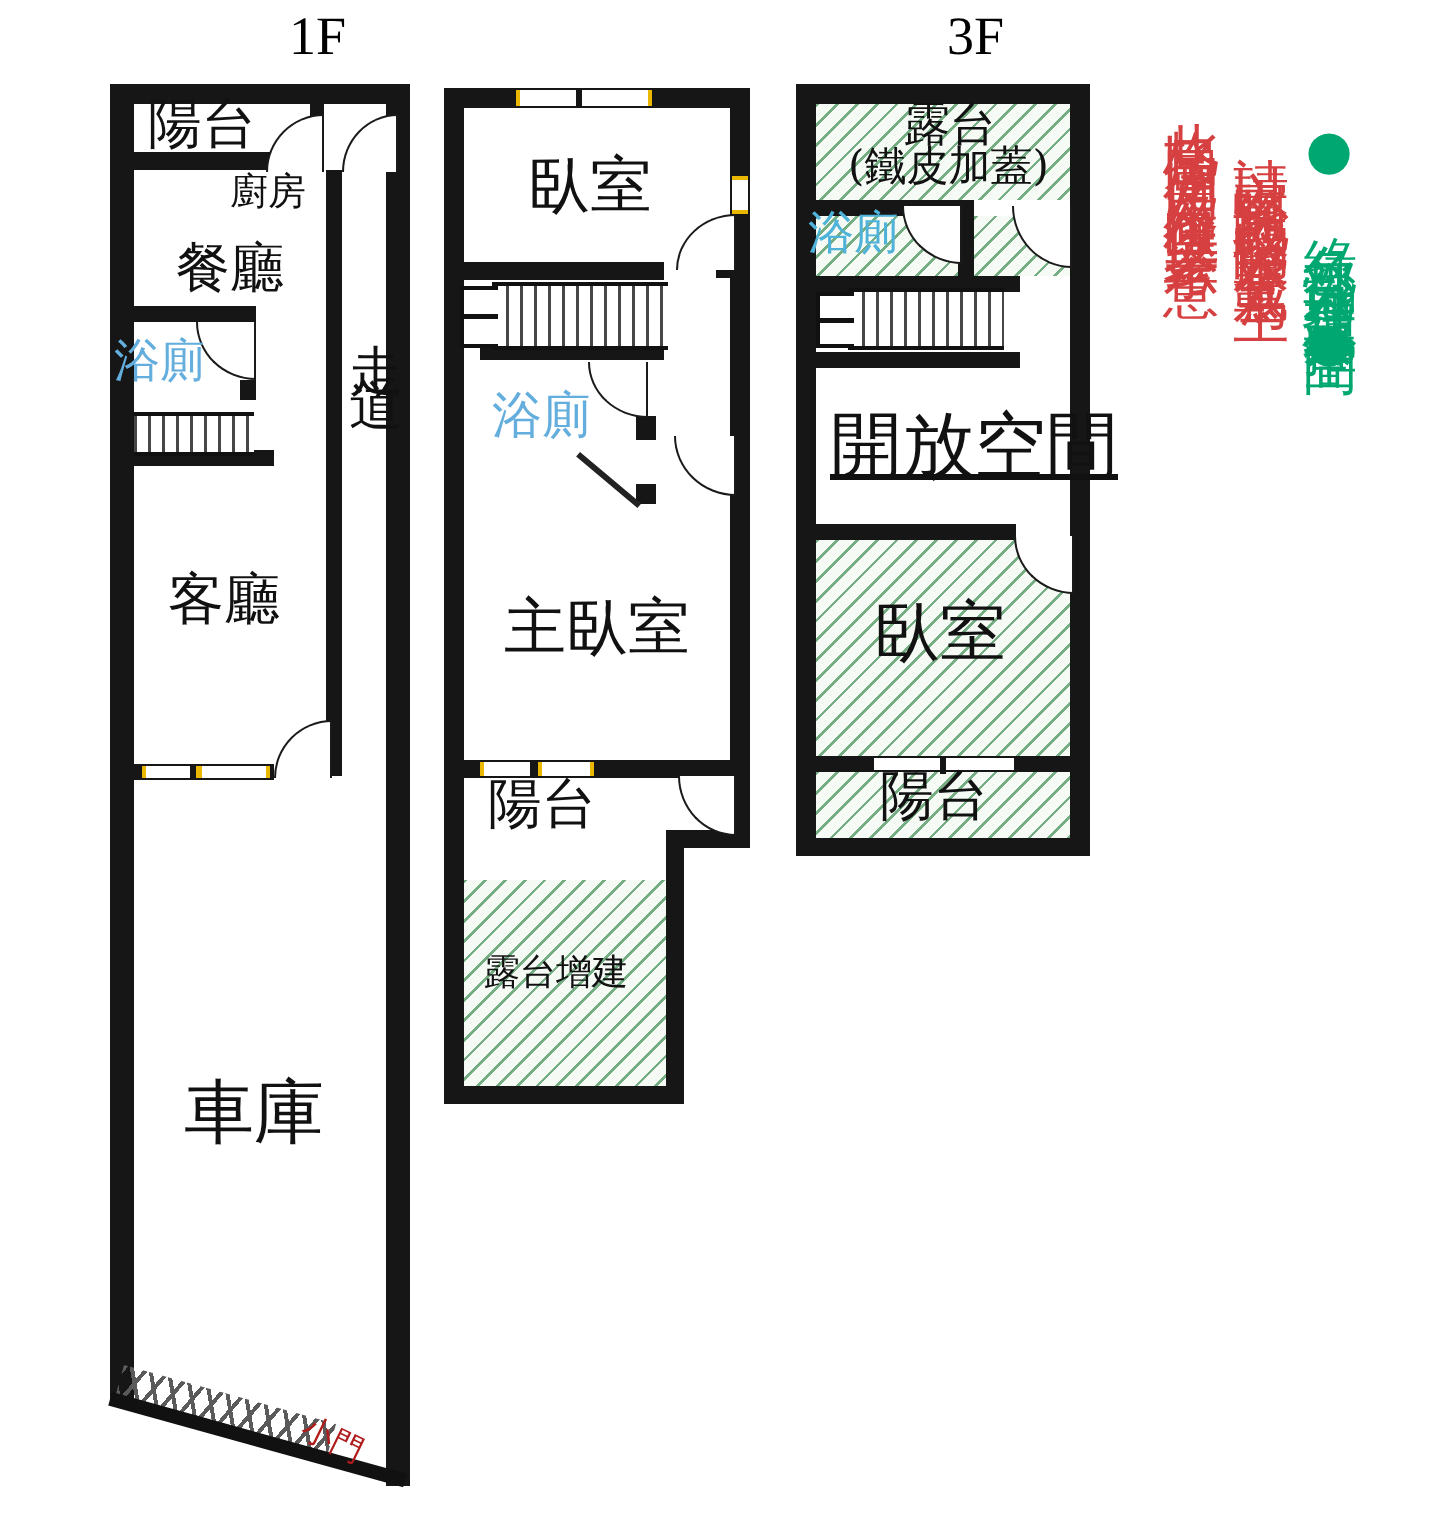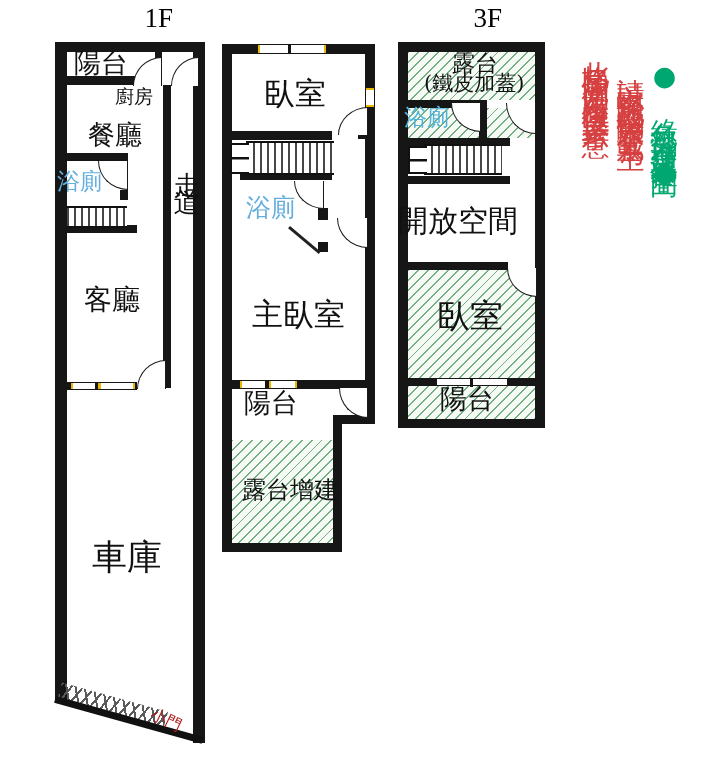--- a/index.html
+++ b/index.html
@@ -111,21 +111,21 @@
     <div class="leaf" style="left:290px;top:226px;width:40px;height:2.5px;transform:rotate(40deg);transform-origin:left top;"></div>
     <div class="door dbl" style="left:339px;top:388px;width:27px;height:29px;"></div>
 
     <div class="stairs" style="left:246px;top:141px;width:88px;height:30px;"></div>
     <div class="landing" style="left:230px;top:143px;width:17px;height:27px;"></div>
 
     <div class="lbl" style="left:264px;top:77px;font-size:31px;">臥室</div>
     <div class="lbl blue" style="left:246px;top:195px;font-size:25px;">浴廁</div>
     <div class="lbl" style="left:252px;top:298px;font-size:31px;">主臥室</div>
     <div class="lbl" style="left:244px;top:389px;font-size:27px;">陽台</div>
-    <div class="lbl" style="left:242px;top:478px;font-size:24px;">露台增建</div>
+    <div class="lbl" style="left:242px;top:478px;font-size:18px;">露台增建</div>
   </div>
 
   <div>
 
     <div class="hatch" style="left:408px;top:52px;width:127px;height:48px;"></div>
     <div class="hatch" style="left:408px;top:108px;width:127px;height:30px;"></div>
     <div class="hatch" style="left:408px;top:270px;width:127px;height:108px;"></div>
     <div class="hatch" style="left:408px;top:386px;width:127px;height:33px;"></div>
 
     <div class="wall" style="left:398px;top:42px;width:147px;height:10px;"></div>
@@ -145,21 +145,21 @@
     <div class="door dbl" style="left:451px;top:103px;width:28px;height:28px;"></div>
     <div class="door dbl" style="left:506px;top:103px;width:28px;height:30px;"></div>
     <div class="door dbl" style="left:507px;top:268px;width:28px;height:28px;"></div>
 
     <div class="stairs" style="left:424px;top:144px;width:78px;height:27px;"></div>
     <div class="landing" style="left:408px;top:146px;width:17px;height:24px;"></div>
 
     <div class="lbl" style="left:452px;top:52px;font-size:23px;">露台</div>
     <div class="lbl" style="left:424px;top:73px;font-size:21px;text-align:center;">(鐵皮加蓋)</div>
     <div class="lbl blue" style="left:404px;top:106px;font-size:23px;color:#4fb3d9;">浴廁</div>
-    <div class="lbl" style="left:398px;top:205px;font-size:30px;">開放空間</div>
+    <div class="lbl" style="left:415px;top:205px;font-size:36px;text-decoration:underline;">開放空間</div>
     <div class="lbl" style="left:437px;top:299px;font-size:33px;">臥室</div>
     <div class="lbl" style="left:440px;top:385px;font-size:27px;">陽台</div>
   </div>
 
   <div class="note red" style="left:576px;top:38px;">此格局圖比例及座向僅供參考示意</div>
   <div class="note red" style="left:611px;top:56px;">請以實際地政機關謄本登載為主</div>
   <div class="note green" style="left:646px;top:60px;font-size:27px;">●綠色部分為增建或外推空間●</div>
 
 </div>
 

